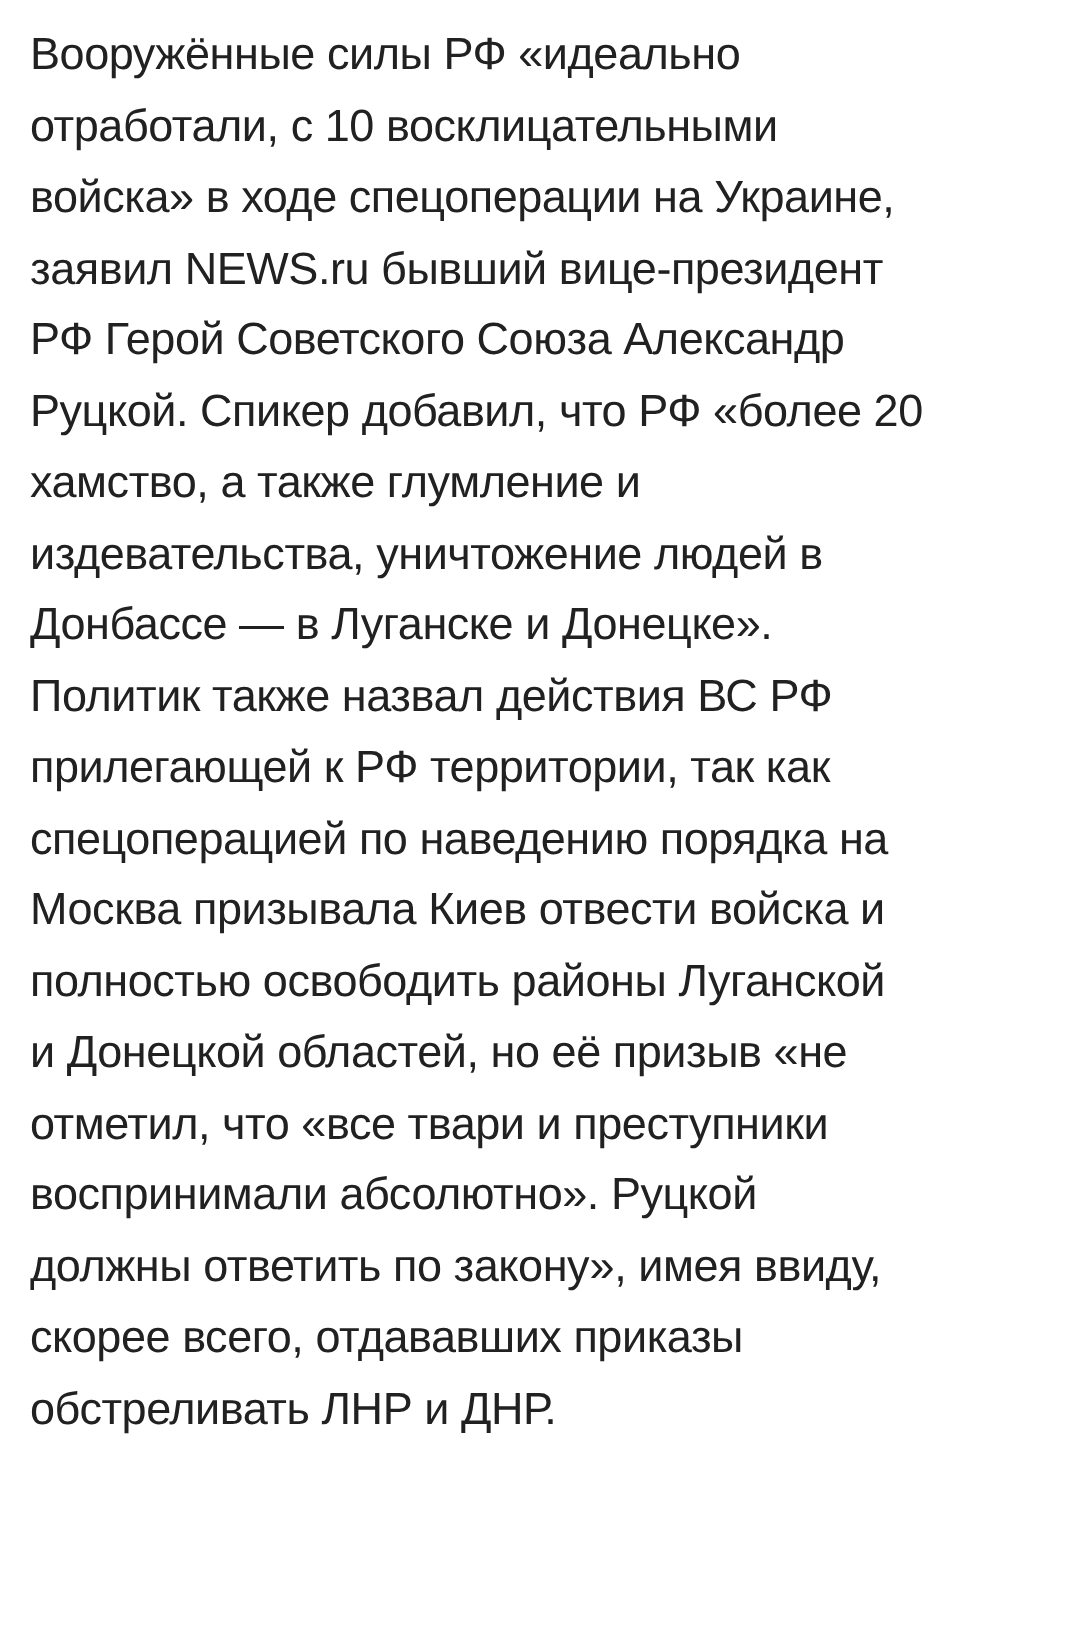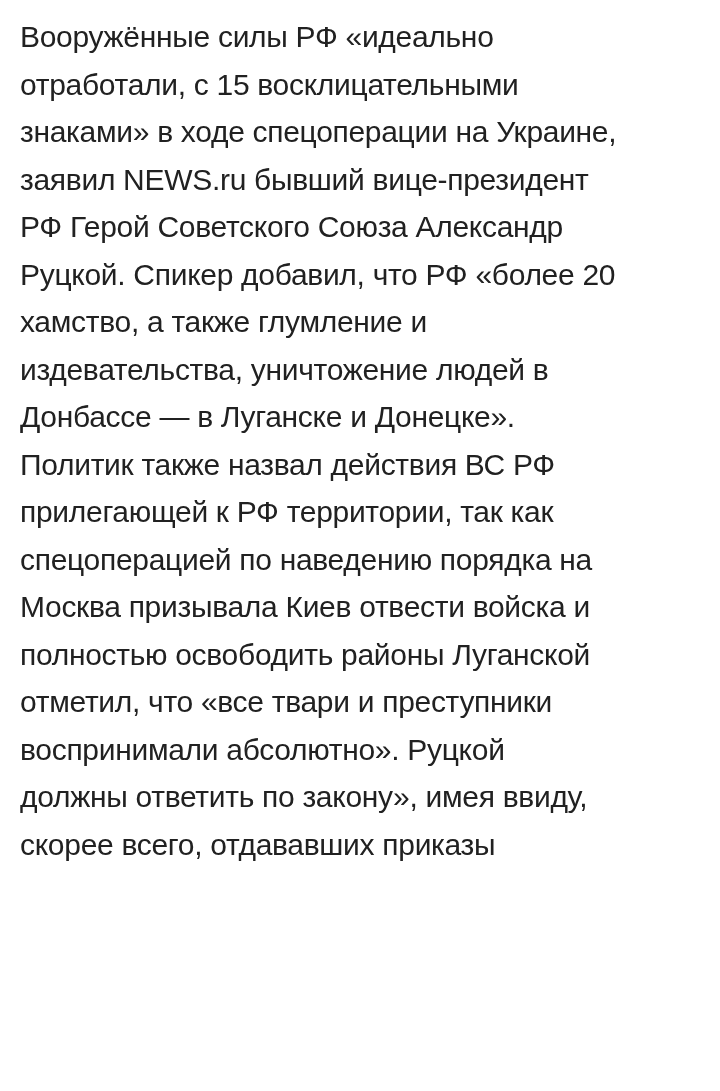--- a/index.html
+++ b/index.html
@@ -27,35 +27,37 @@
     white-space: nowrap;
   }
 </style>
 </head>
 <body>
 
 <div class="article">
 
   <div class="paragraph">
     <div class="text-line">Вооружённые силы РФ «идеально</div>
-    <div class="text-line">отработали, с 15 восклицательными</div>
-    <div class="text-line">знаками» в ходе спецоперации на Украине,</div>
+    <div class="text-line">отработали, с 10 восклицательными</div>
+    <div class="text-line">войска» в ходе спецоперации на Украине,</div>
     <div class="text-line">заявил NEWS.ru бывший вице-президент</div>
     <div class="text-line">РФ Герой Советского Союза Александр</div>
     <div class="text-line">Руцкой. Спикер добавил, что РФ «более 20</div>
     <div class="text-line">хамство, а также глумление и</div>
     <div class="text-line">издевательства, уничтожение людей в</div>
     <div class="text-line">Донбассе — в Луганске и Донецке».</div>
   </div>
 
   <div class="paragraph">
     <div class="text-line">Политик также назвал действия ВС РФ</div>
     <div class="text-line">прилегающей к РФ территории, так как</div>
     <div class="text-line">спецоперацией по наведению порядка на</div>
     <div class="text-line">Москва призывала Киев отвести войска и</div>
     <div class="text-line">полностью освободить районы Луганской</div>
+    <div class="text-line">и Донецкой областей, но её призыв «не</div>
     <div class="text-line">отметил, что «все твари и преступники</div>
     <div class="text-line">воспринимали абсолютно». Руцкой</div>
     <div class="text-line">должны ответить по закону», имея ввиду,</div>
     <div class="text-line">скорее всего, отдававших приказы</div>
+    <div class="text-line">обстреливать ЛНР и ДНР.</div>
   </div>
 
 </div>
 
 </body></html>

